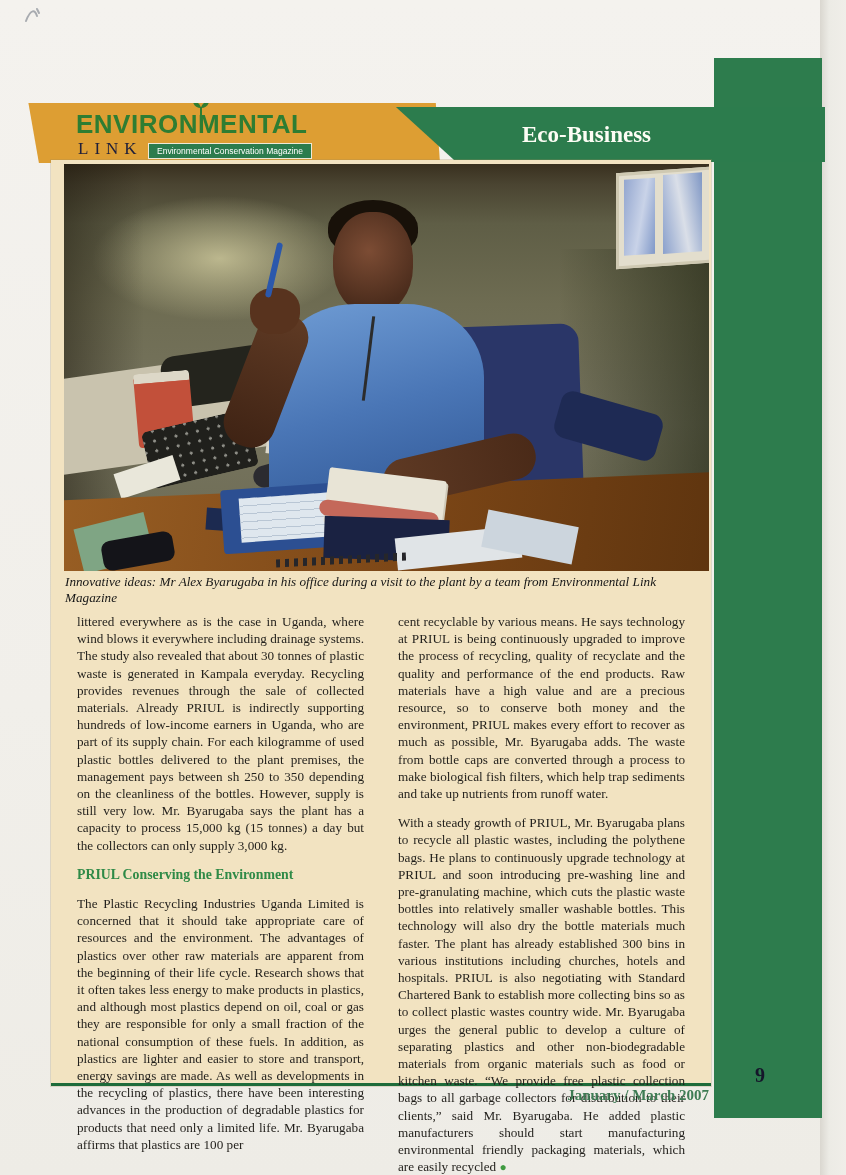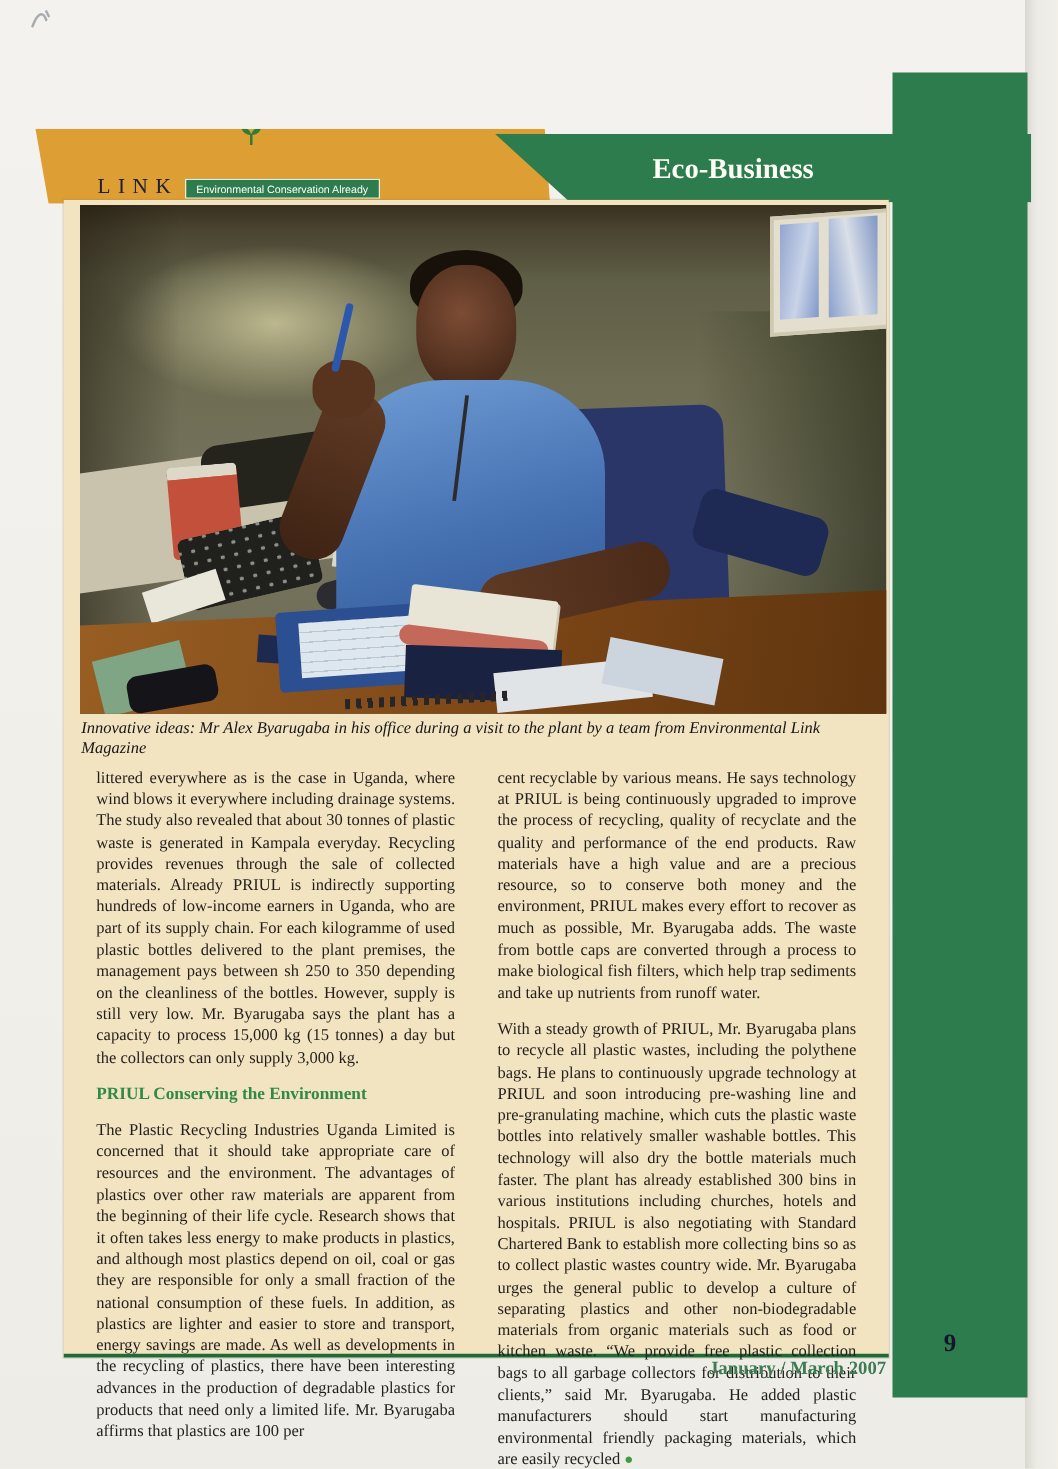--- a/index.html
+++ b/index.html
@@ -100,27 +100,28 @@
 
 <div class="abs scan-edge"></div>
 
 <svg class="abs pen-scribble" viewBox="0 0 28 22">
   <path d="M4,17 C9,4 13,6 15,12 M15,5 l2,4" stroke="#8f949c" stroke-width="2" fill="none" stroke-linecap="round"></path>
 </svg>
 
 <div class="abs green-bar"></div>
 
 <div class="abs orange-banner">
+  <div class="abs brand-title">ENVIRONMENTAL</div>
   <svg class="abs brand-leaf" viewBox="0 0 22 16">
     <path d="M11,15 L11,6" stroke="#2e7d32" stroke-width="2" fill="none"></path>
     <path d="M11,7 C7,7 4,5 3,1 C8,1 10,3 11,7 Z" fill="#2e7d32"></path>
     <path d="M11,7 C15,7 18,5 19,1 C14,1 12,3 11,7 Z" fill="#2e7d32"></path>
   </svg>
   <div class="abs brand-subtitle">LINK</div>
-  <div class="abs brand-badge">Environmental Conservation Already</div>
+  <div class="abs brand-badge">Environmental Conservation Magazine</div>
 </div>
 
 <div class="abs green-banner">
   <div class="section-label">Eco-Business</div>
 </div>
 
 <div class="abs article-panel">
 
   <div class="abs photo">
     <div class="ph ph-wall"></div>

